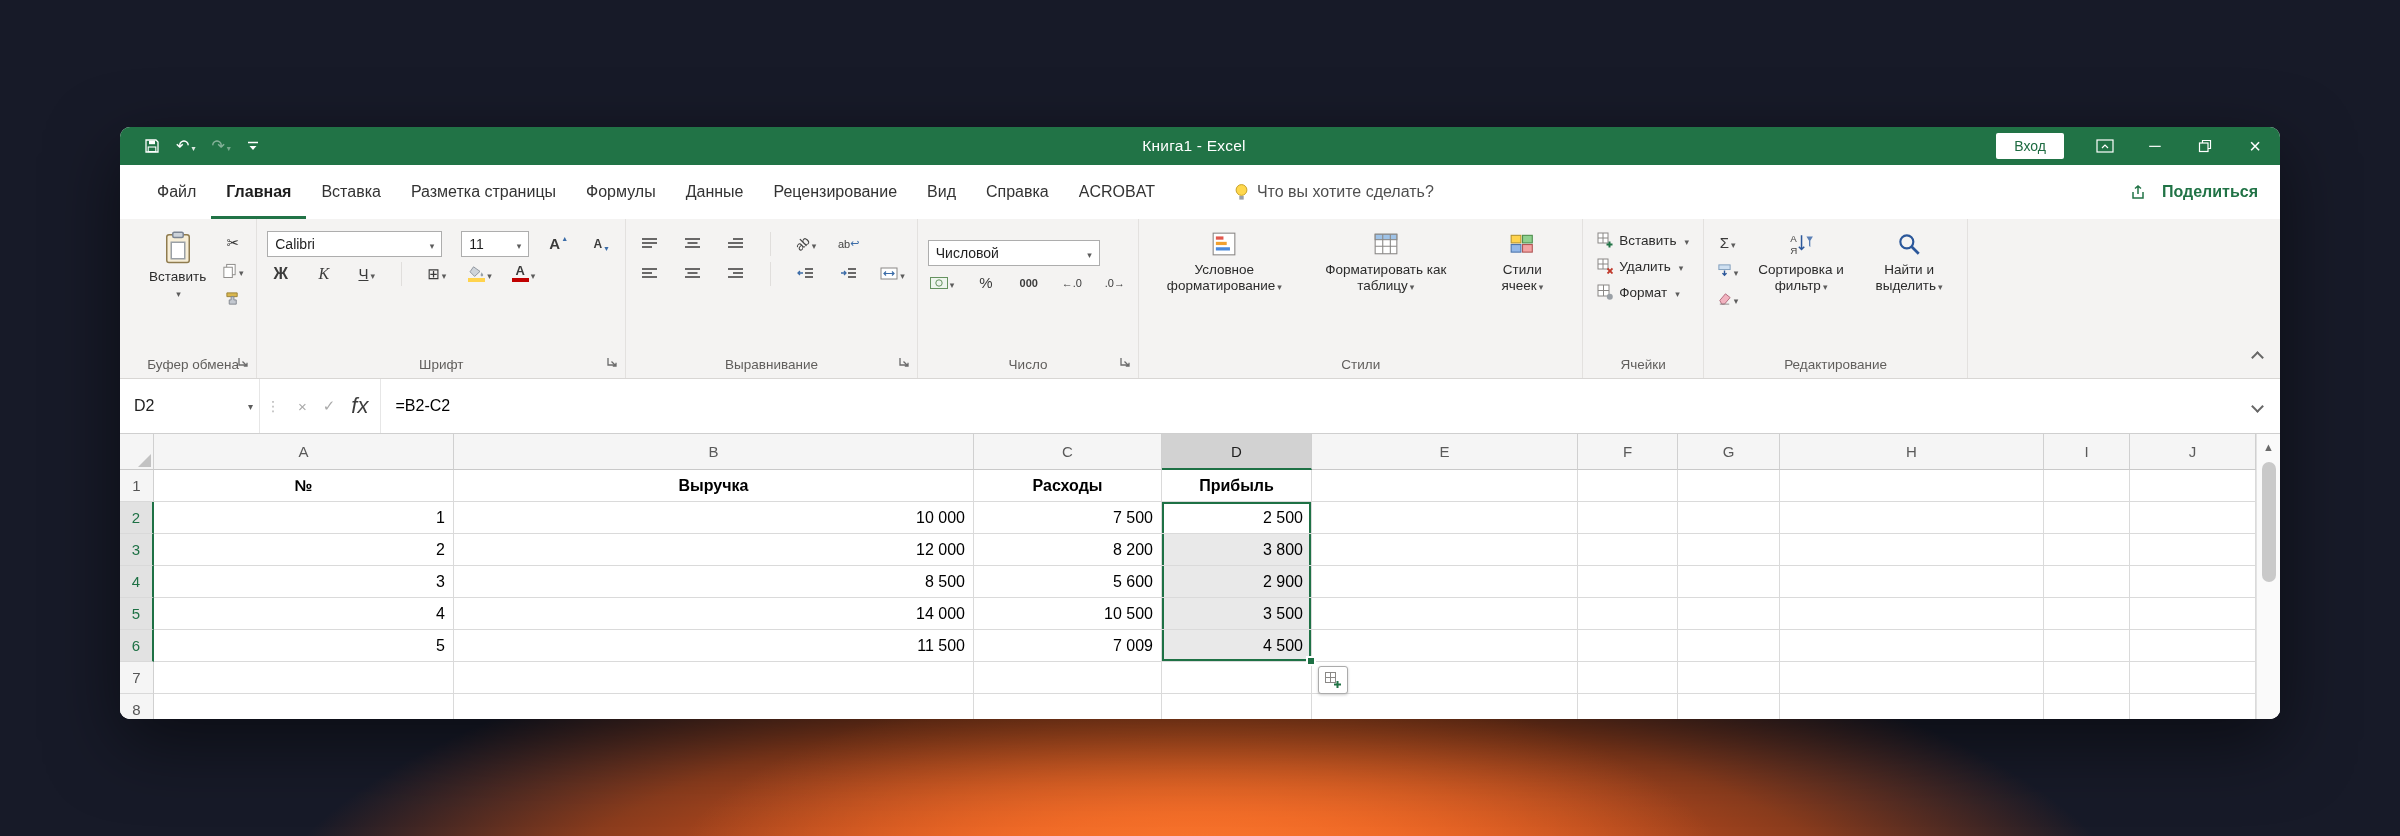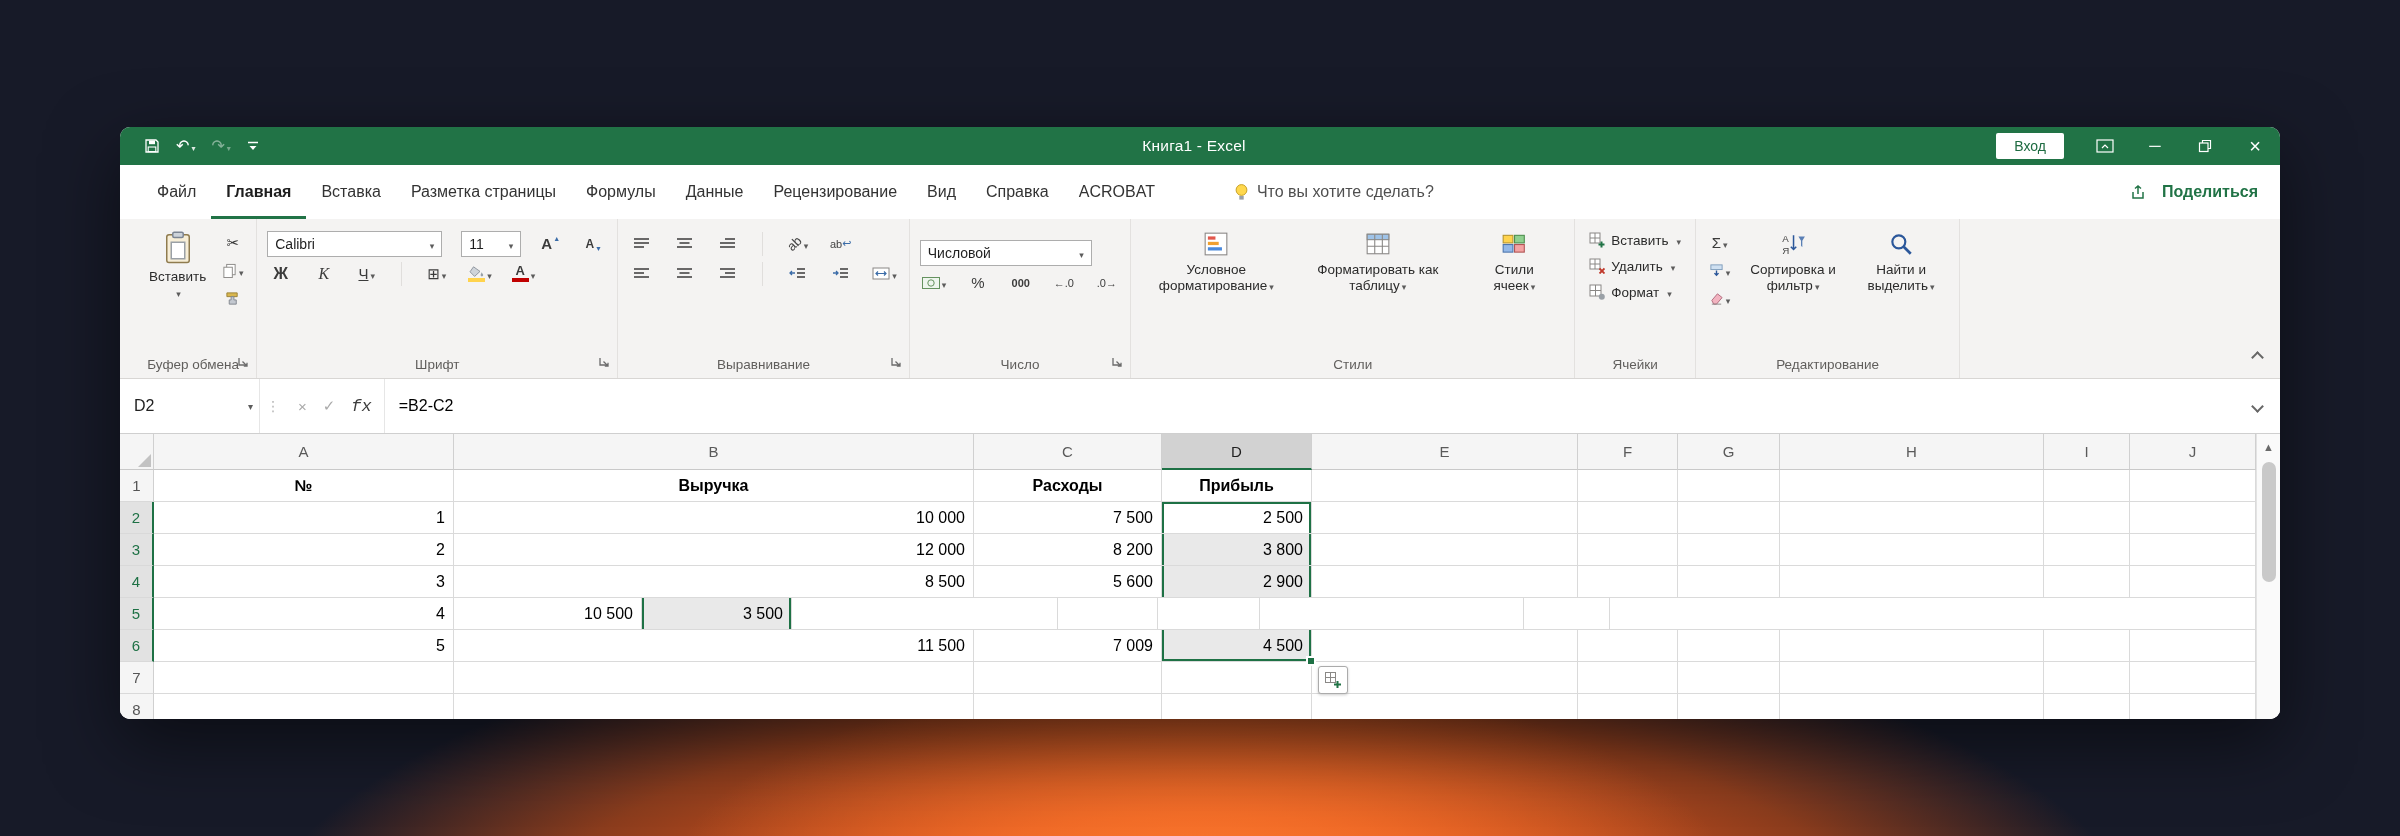--- a/index.html
+++ b/index.html
@@ -41,21 +41,21 @@
   .minibtn{min-width:27px;height:27px;display:flex;align-items:center;justify-content:center;color:#3b3b3b;border-radius:2px;padding:0 2px}
   .mini-col{display:flex;flex-direction:column;gap:1px;margin-top:2px}
   .uni{font-size:15px;line-height:1;color:#3b3b3b}
   .caret::after{content:"▾";font-size:9px;color:#5c5c5c;margin-left:2px}
   .caret.auto{margin-left:auto}
   .blockcaret{display:block;text-align:center}
   .bigbtn{display:flex;flex-direction:column;align-items:center;padding:4px 9px 0 9px;text-align:center;color:#2b2b2b;font-size:13.5px;line-height:16px;border-radius:2px}
   .bigbtn .bl{margin-top:5px}
   .combo{background:#fff;border:1px solid #adadad;height:26px;display:flex;align-items:center;font-size:14px;padding:0 7px;color:#1f1f1f}
   .w-fontname{width:175px}
-  .w-fontsize{width:60px;margin-left:3px}
+  .w-fontsize{width:68px;margin-left:3px}
   .w-numfmt{width:172px;margin-top:13px}
   .vsep{width:1px;height:24px;background:#e0dedc;margin:0 5px}
   .fA{font-size:15px;font-weight:bold}
   .fA.sm{font-size:12px}
   .fArr{font-size:7px;color:#3b6ca8;margin-left:1px;transform:translateY(-5px)}
   .fArr.dn{transform:translateY(5px)}
   .bG{font-weight:bold;font-size:16px}
   .iG{font-style:italic;font-family:"Liberation Serif",serif;font-size:16px}
   .uG{text-decoration:underline;font-size:15px}
   .colorstack{display:flex;flex-direction:column;align-items:center;gap:1px}
@@ -74,21 +74,21 @@
   .collapse{position:absolute;right:18px;bottom:12px}
   
   .fbar{height:55px;background:#fff;border-bottom:1px solid #cfcfcf;display:flex;align-items:stretch}
   .namebox{width:140px;display:flex;align-items:center;padding:0 6px 0 14px;font-size:16px;color:#222;border-right:1px solid #e6e6e6}
   .nb-caret{margin-left:auto;font-size:10px;color:#5c5c5c}
   .nb-caret::after{content:"▾"}
   .fdots{display:flex;align-items:center;padding:0 6px;color:#b5b5b5}
   .fdots::after{content:"⋮";font-size:14px}
   .fbtns{display:flex;align-items:center;gap:16px;padding:0 12px;border-right:1px solid #e6e6e6}
   .fbtn{font-size:15px;color:#a9a9a9}
-  .fbtn.fx{font-style:italic;font-family:Liberation Mono, monospace;color:#3d3d3d;font-size:17px}
+  .fbtn.fx{font-style:italic;font-family:Liberation Sans, sans-serif;color:#3d3d3d;font-size:22px}
   .fvalue{flex:1;display:flex;align-items:center;padding-left:14px;font-size:16px;color:#000}
   .fexpand{width:46px;display:flex;align-items:center;justify-content:center}
   
   .sheet{position:relative;height:285px;background:#fff;padding-right:24px;overflow:hidden}
   .cols,.srow{display:flex}
   .cols{height:36px}
   .srow{height:32px}
   .colh,.corner{flex-shrink:0;background:#f5f5f5;border-right:1px solid #d0d0d0;border-bottom:1px solid #c9c9c9;display:flex;align-items:center;justify-content:center;font-size:15px;color:#5a5a5a}
   .colh.selcol{background:#d2d2d2;border-bottom:2px solid #1E7145;color:#1f1f1f}
   .corner{position:relative}
@@ -599,20 +599,21 @@
         <div class="cell w-f"></div>
         <div class="cell w-g"></div>
         <div class="cell w-h"></div>
         <div class="cell w-i"></div>
         <div class="cell w-j"></div>
       </div>
 
       <div class="srow">
         <div class="rh selrow">5</div>
         <div class="cell w-a num">4</div>
+        <div class="cell w-b num">14 000</div>
         <div class="cell w-c num">10 500</div>
         <div class="cell w-d num selmid gray">3 500</div>
         <div class="cell w-e"></div>
         <div class="cell w-f"></div>
         <div class="cell w-g"></div>
         <div class="cell w-h"></div>
         <div class="cell w-i"></div>
         <div class="cell w-j"></div>
       </div>
 

